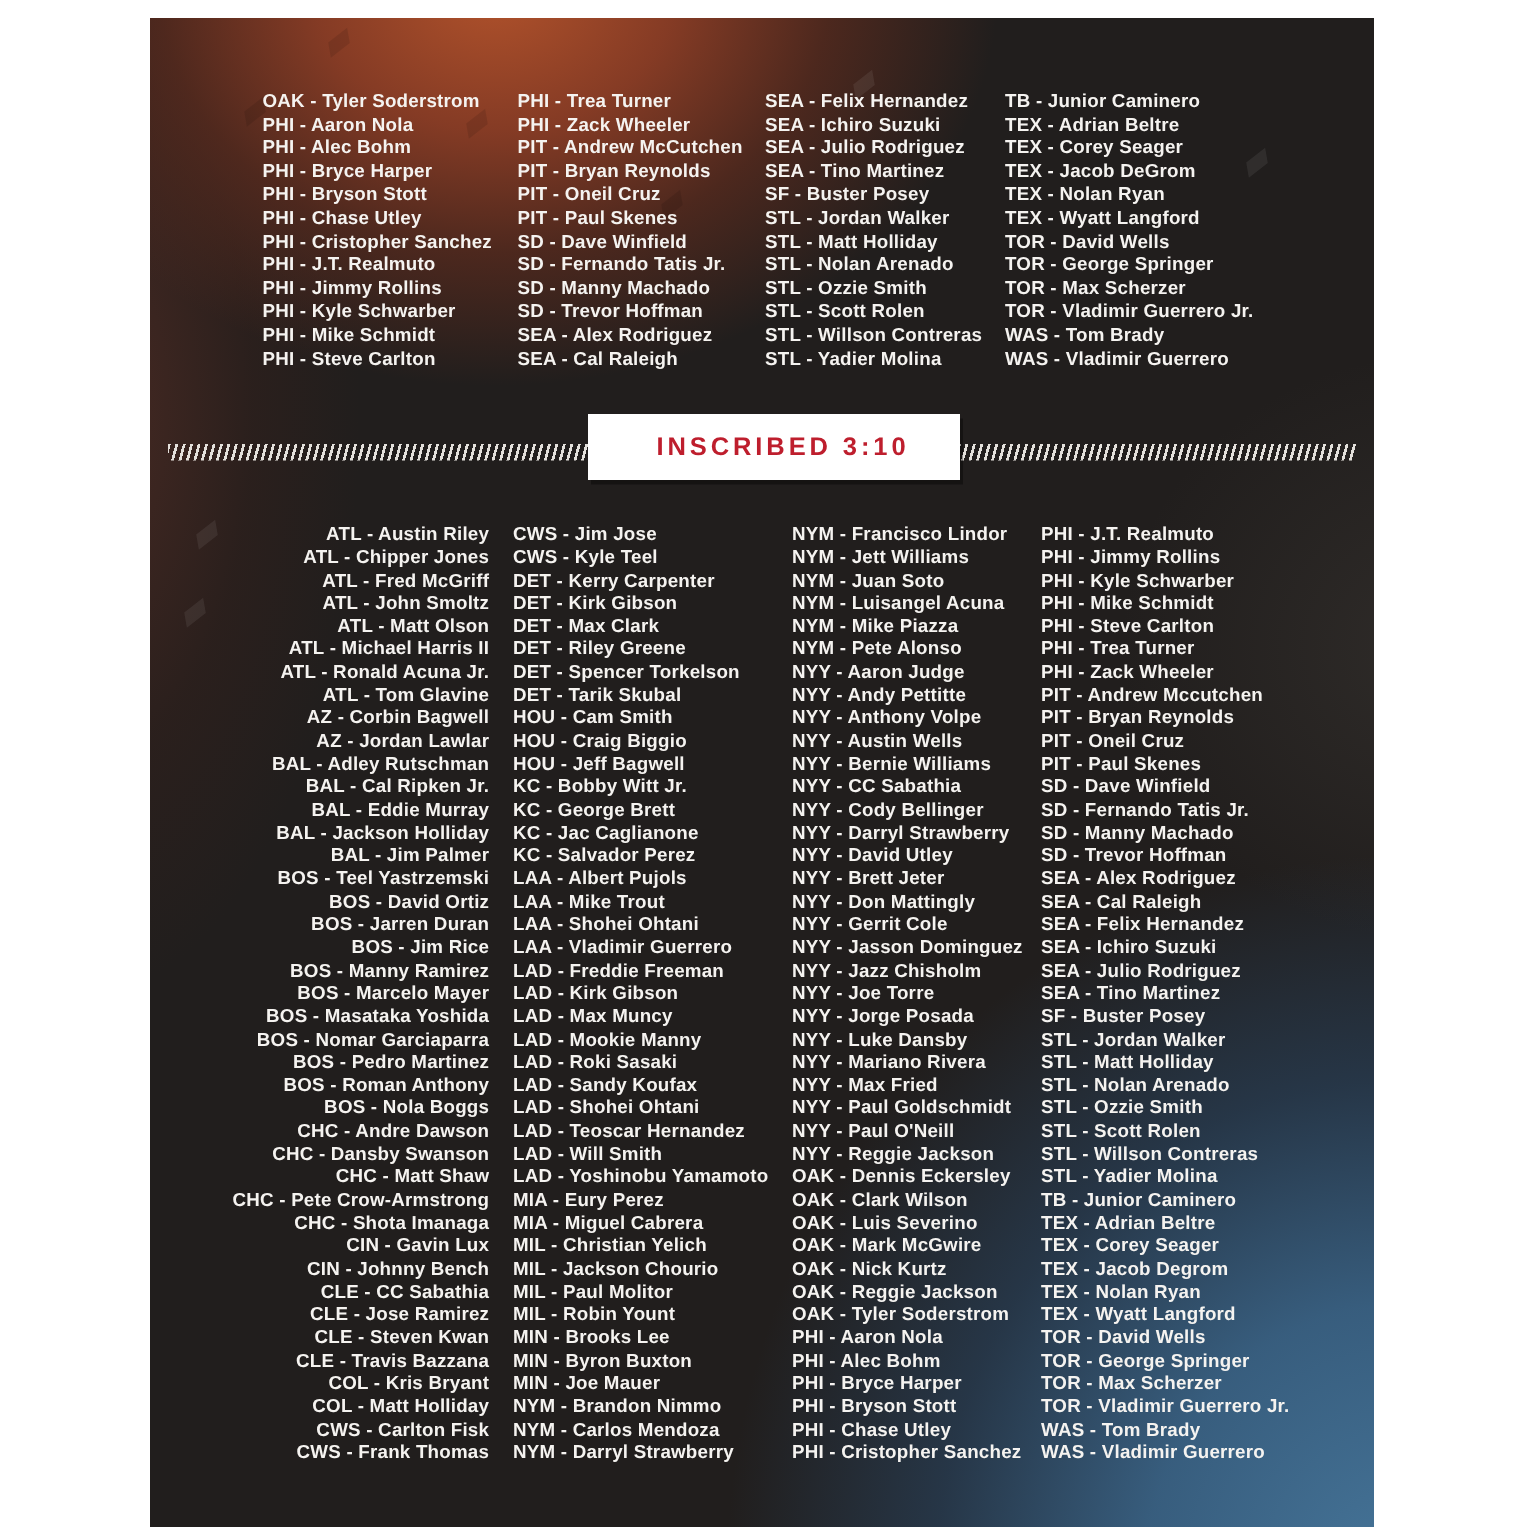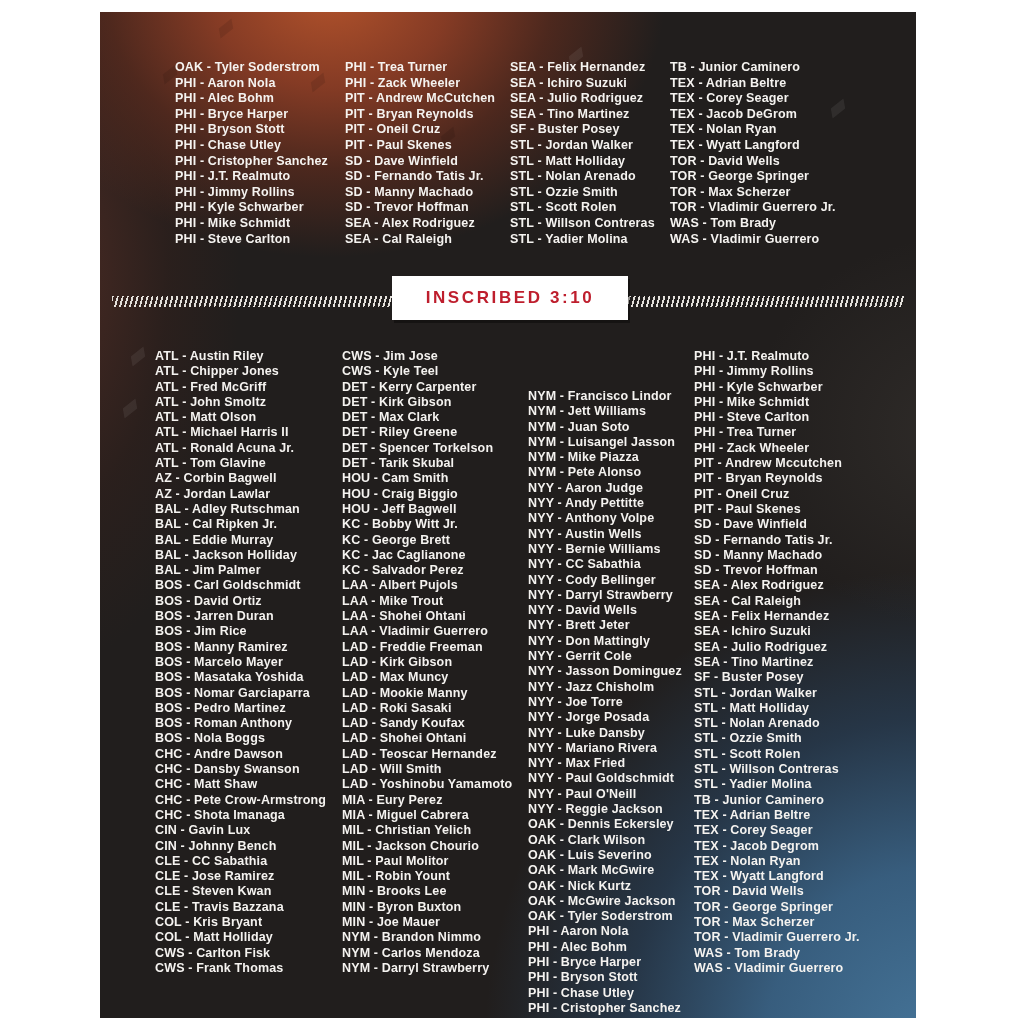--- a/index.html
+++ b/index.html
@@ -44,21 +44,21 @@
     background: repeating-linear-gradient(105deg,
       rgba(238,235,230,0.95) 0px, rgba(238,235,230,0.95) 1.8px,
       rgba(0,0,0,0) 1.8px, rgba(0,0,0,0) 4.8px);
   }
   .divider-box {
     position: absolute;
     left: 292px; top: 264px;
     width: 236px; height: 44px;
     background: #ffffff;
     box-shadow: 2px 3px 0 rgba(0,0,0,0.35);
-    display: flex; align-items: center; justify-content: center;
+    display: flex; align-items: center; justify-content: center; padding-left: 12px;
   }
   .divider-label {
     color: #be1e2d;
     font-weight: 700;
     font-size: 17px;
     letter-spacing: 2.6px;
   }
 </style>
 </head>
 <body>
@@ -129,37 +129,37 @@
       <div>TOR - Vladimir Guerrero Jr.</div>
       <div>WAS - Tom Brady</div>
       <div>WAS - Vladimir Guerrero</div>
     </div>
 
   <div class="divider-band"></div>
   <div class="divider-box">
     <span class="divider-label">INSCRIBED 3:10</span>
   </div>
 
-  <div class="col bot-sec" style="left:55px;  top:337px;">
+  <div class="col bot-sec" style="left:55px;  top:337px;text-align:right;">
       <div>ATL - Austin Riley</div>
       <div>ATL - Chipper Jones</div>
       <div>ATL - Fred McGriff</div>
       <div>ATL - John Smoltz</div>
       <div>ATL - Matt Olson</div>
       <div>ATL - Michael Harris II</div>
       <div>ATL - Ronald Acuna Jr.</div>
       <div>ATL - Tom Glavine</div>
       <div>AZ - Corbin Bagwell</div>
       <div>AZ - Jordan Lawlar</div>
       <div>BAL - Adley Rutschman</div>
       <div>BAL - Cal Ripken Jr.</div>
       <div>BAL - Eddie Murray</div>
       <div>BAL - Jackson Holliday</div>
       <div>BAL - Jim Palmer</div>
-      <div>BOS - Carl Goldschmidt</div>
+      <div>BOS - Teel Yastrzemski</div>
       <div>BOS - David Ortiz</div>
       <div>BOS - Jarren Duran</div>
       <div>BOS - Jim Rice</div>
       <div>BOS - Manny Ramirez</div>
       <div>BOS - Marcelo Mayer</div>
       <div>BOS - Masataka Yoshida</div>
       <div>BOS - Nomar Garciaparra</div>
       <div>BOS - Pedro Martinez</div>
       <div>BOS - Roman Anthony</div>
       <div>BOS - Nola Boggs</div>
@@ -215,55 +215,55 @@
       <div>MIL - Jackson Chourio</div>
       <div>MIL - Paul Molitor</div>
       <div>MIL - Robin Yount</div>
       <div>MIN - Brooks Lee</div>
       <div>MIN - Byron Buxton</div>
       <div>MIN - Joe Mauer</div>
       <div>NYM - Brandon Nimmo</div>
       <div>NYM - Carlos Mendoza</div>
       <div>NYM - Darryl Strawberry</div>
     </div>
-  <div class="col bot-sec" style="left:428px; top:337px;margin-top:40px;">
+  <div class="col bot-sec" style="left:428px; top:337px;">
       <div>NYM - Francisco Lindor</div>
       <div>NYM - Jett Williams</div>
       <div>NYM - Juan Soto</div>
-      <div>NYM - Luisangel Jasson</div>
+      <div>NYM - Luisangel Acuna</div>
       <div>NYM - Mike Piazza</div>
       <div>NYM - Pete Alonso</div>
       <div>NYY - Aaron Judge</div>
       <div>NYY - Andy Pettitte</div>
       <div>NYY - Anthony Volpe</div>
       <div>NYY - Austin Wells</div>
       <div>NYY - Bernie Williams</div>
       <div>NYY - CC Sabathia</div>
       <div>NYY - Cody Bellinger</div>
       <div>NYY - Darryl Strawberry</div>
-      <div>NYY - David Wells</div>
+      <div>NYY - David Utley</div>
       <div>NYY - Brett Jeter</div>
       <div>NYY - Don Mattingly</div>
       <div>NYY - Gerrit Cole</div>
       <div>NYY - Jasson Dominguez</div>
       <div>NYY - Jazz Chisholm</div>
       <div>NYY - Joe Torre</div>
       <div>NYY - Jorge Posada</div>
       <div>NYY - Luke Dansby</div>
       <div>NYY - Mariano Rivera</div>
       <div>NYY - Max Fried</div>
       <div>NYY - Paul Goldschmidt</div>
       <div>NYY - Paul O'Neill</div>
       <div>NYY - Reggie Jackson</div>
       <div>OAK - Dennis Eckersley</div>
       <div>OAK - Clark Wilson</div>
       <div>OAK - Luis Severino</div>
       <div>OAK - Mark McGwire</div>
       <div>OAK - Nick Kurtz</div>
-      <div>OAK - McGwire Jackson</div>
+      <div>OAK - Reggie Jackson</div>
       <div>OAK - Tyler Soderstrom</div>
       <div>PHI - Aaron Nola</div>
       <div>PHI - Alec Bohm</div>
       <div>PHI - Bryce Harper</div>
       <div>PHI - Bryson Stott</div>
       <div>PHI - Chase Utley</div>
       <div>PHI - Cristopher Sanchez</div>
     </div>
   <div class="col bot-sec" style="left:594px; top:337px;">
       <div>PHI - J.T. Realmuto</div>

